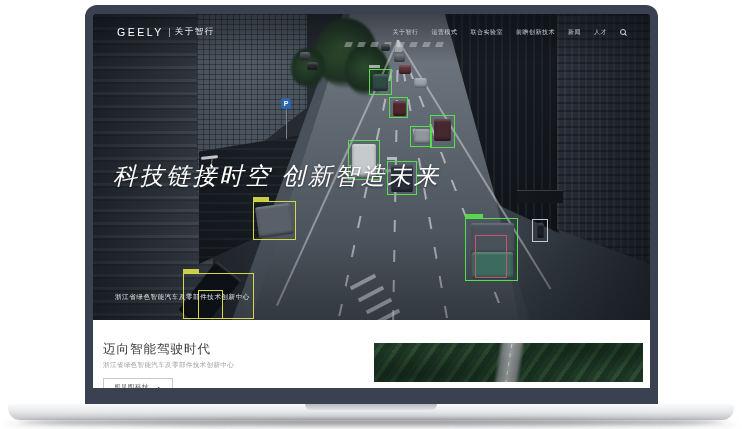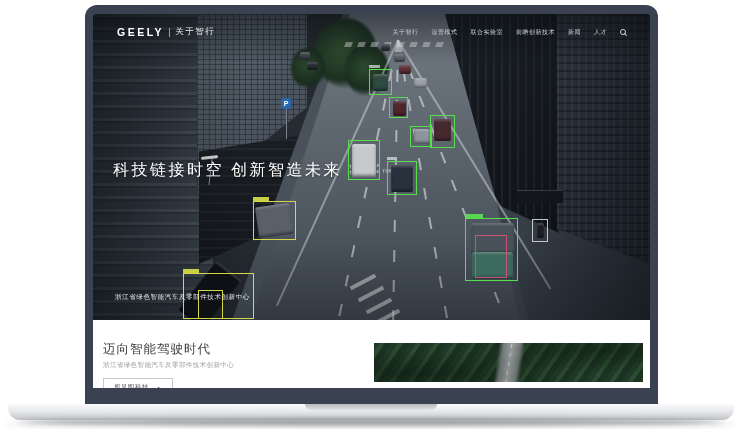--- a/index.html
+++ b/index.html
@@ -111,30 +111,30 @@
     background:
       linear-gradient(180deg, rgba(8,12,16,.5) 0%, rgba(8,12,16,0) 16%, rgba(8,12,16,0) 72%, rgba(8,12,16,.28) 100%),
       linear-gradient(90deg, rgba(5,8,12,.45) 0%, rgba(5,8,12,0) 28%, rgba(5,8,12,0) 76%, rgba(5,8,12,.5) 100%); }
 
   .vehicle { position:absolute; z-index:5; border-radius:2px;
              box-shadow:inset 0 2px 2px rgba(255,255,255,.18), inset 0 -2px 3px rgba(0,0,0,.45); }
   .det { position:absolute; z-index:6; border:1px solid; }
   .det-label { position:absolute; left:-1px; top:-5px; }
 
   .hero-headline { position:absolute; left:20px; top:146px; z-index:10;
-                   color:#fff; font-size:16px; letter-spacing:2.5px; font-weight:400;
-                   text-shadow:0 1px 3px rgba(0,0,0,.45); white-space:nowrap; }
+                   color:#fff; font-size:24px; letter-spacing:2.5px; font-weight:400;
+                   text-shadow:0 1px 3px rgba(0,0,0,.45); white-space:nowrap;font-style:italic; }
   .hero-caption { position:absolute; left:22px; top:279px; z-index:10;
                   color:rgba(255,255,255,.88); font-size:6.5px; letter-spacing:.6px; white-space:nowrap; }
 
   
   .site-header { position:absolute; left:0; right:0; top:12px; z-index:12;
                  display:flex; align-items:center; justify-content:space-between; padding:0 24px; }
   .logo-wrap { display:flex; align-items:center; gap:5px; cursor:pointer; }
-  .logo-geely { color:#fff; font-size:10.5px; font-weight:bold; letter-spacing:2.5px;text-align:right; }
+  .logo-geely { color:#fff; font-size:10.5px; font-weight:normal; letter-spacing:2.5px;text-align:right; }
   .logo-div { width:1px; height:9px; background:rgba(255,255,255,.55); }
   .logo-sub { color:#e9ebed; font-size:8.5px; letter-spacing:1.5px; }
   .main-nav { display:flex; align-items:center; gap:13px; }
   .nav-item { color:#ced3d8; font-size:6px; letter-spacing:.5px; cursor:pointer; white-space:nowrap; }
   .search-icon { width:6px; height:6px; border:1px solid #ced3d8; border-radius:50%;
                  position:relative; cursor:pointer; }
   .search-icon::after { content:''; position:absolute; width:3px; height:1px; background:#ced3d8;
                         transform:rotate(45deg); right:-2px; bottom:-1px; }
 
   

